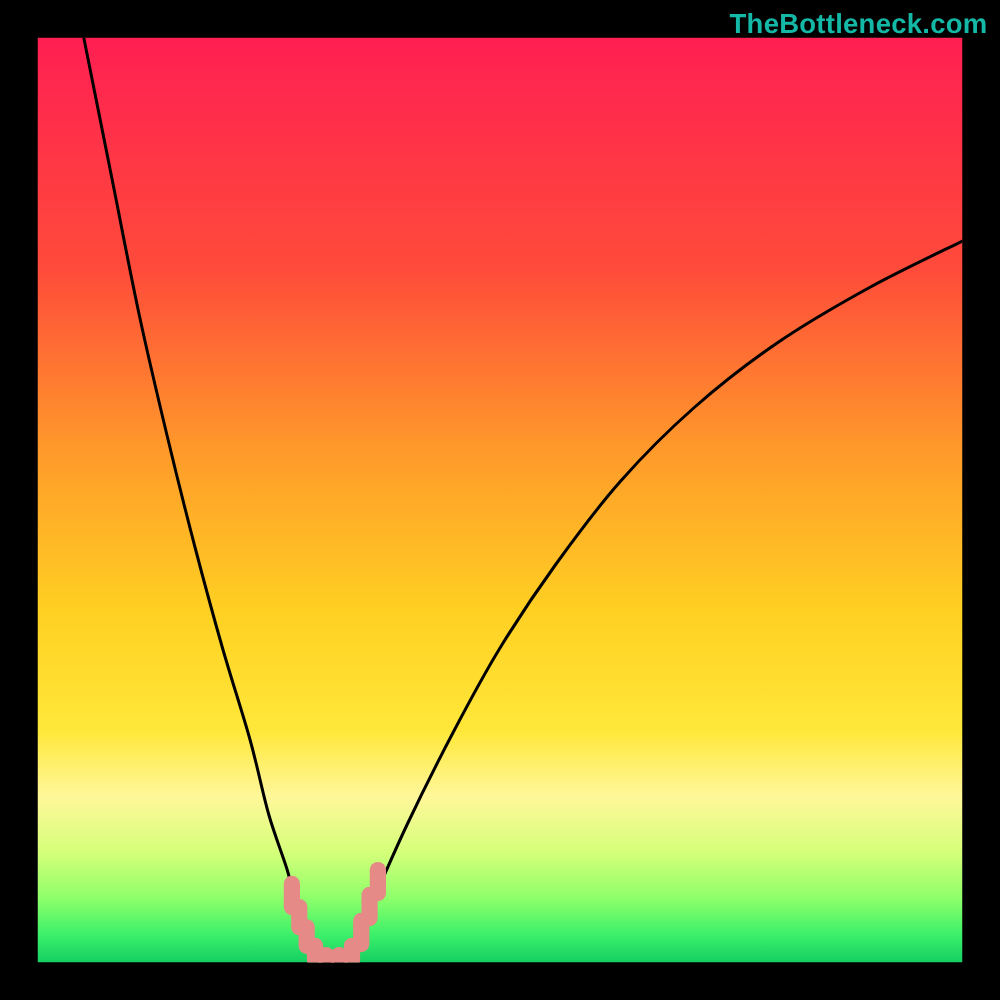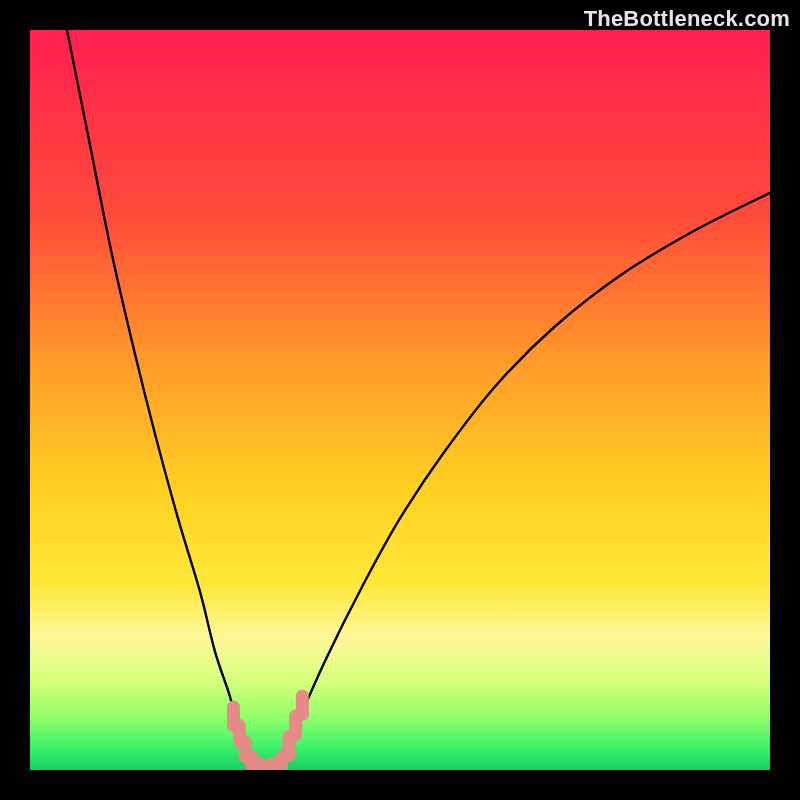--- a/index.html
+++ b/index.html
@@ -16,21 +16,21 @@
     top: 0;
     left: 0;
     width: 800px;
     height: 800px;
     background: #000;
   }
   .watermark {
     position: absolute;
     top: 6px;
     right: 10px;
-    color: #e5e5e5;
+    color: #14b8a6;
     font-size: 22px;
     font-weight: 600;
     letter-spacing: 0.2px;
     z-index: 5;
   }
   svg.plot {
     position: absolute;
     top: 30px;
     left: 30px;
     width: 740px;

